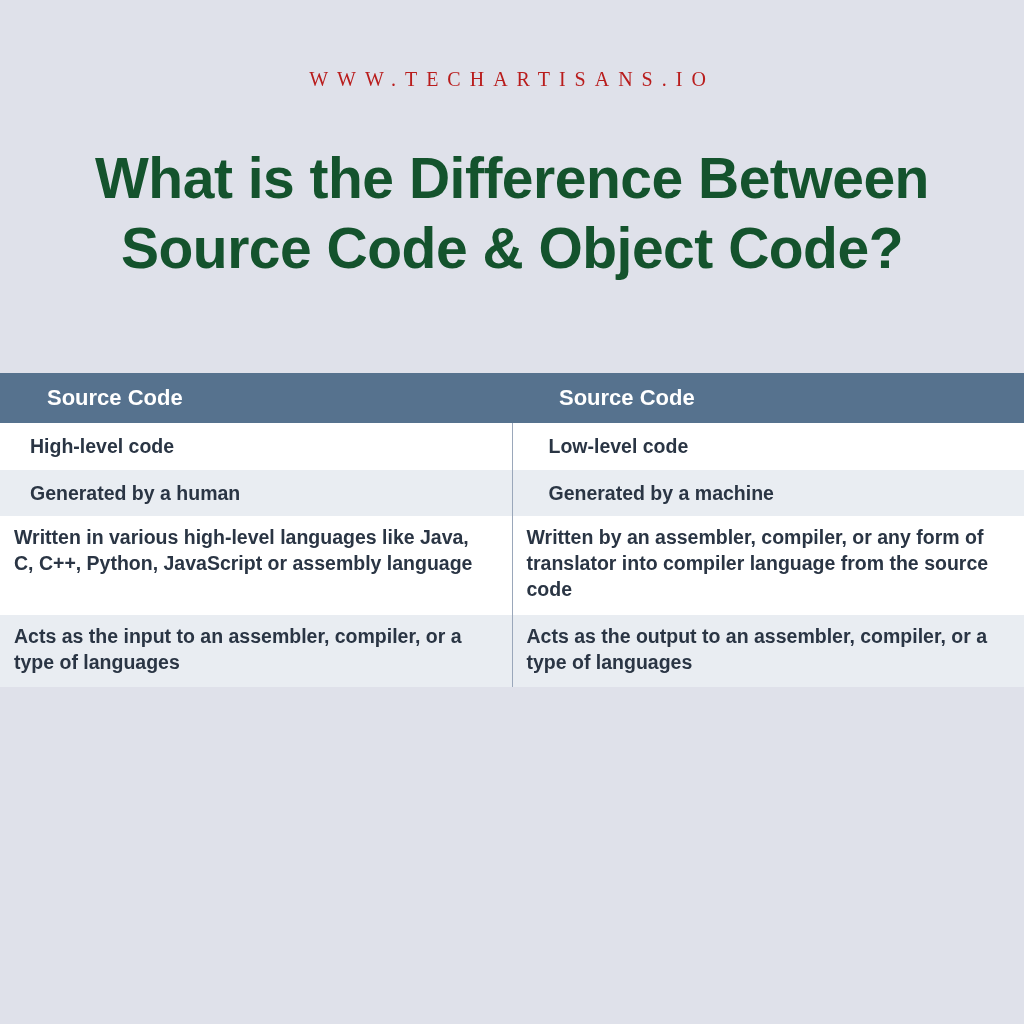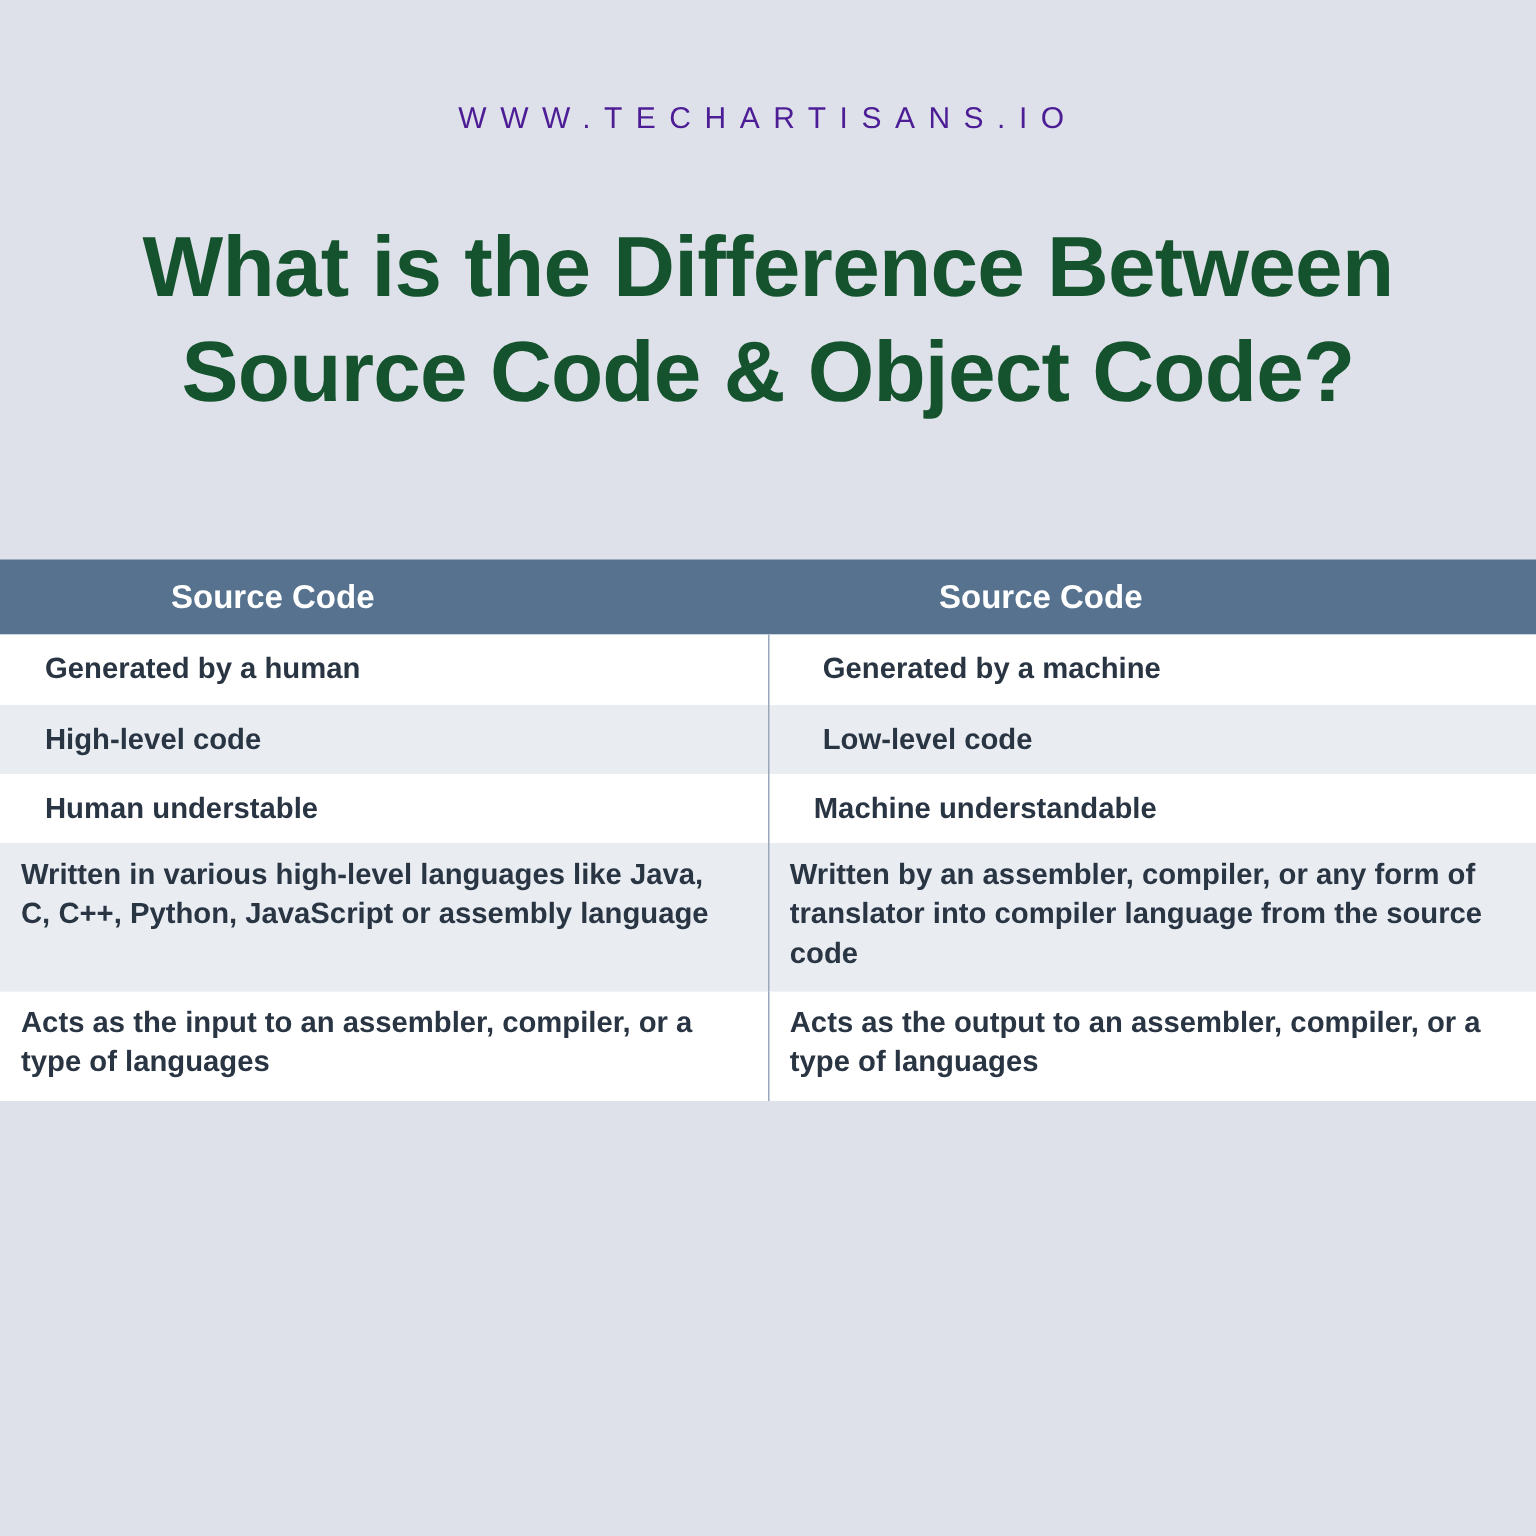--- a/index.html
+++ b/index.html
@@ -8,22 +8,23 @@
     height: 1024px;
     background: #dfe1ea;
     font-family: -apple-system, BlinkMacSystemFont, "Segoe UI", Arial, sans-serif;
     overflow: hidden;
   }
   .header-url {
     text-align: center;
     padding-top: 68px;
     font-size: 20px;
     letter-spacing: 9px;
-    color: #4c1d95;
+    color: #b91c1c;
     font-weight: 400;
+    font-family: Liberation Serif, serif;
   }
   .title {
     text-align: center;
     font-size: 57px;
     font-weight: 800;
     color: #14532d;
     line-height: 1.23;
     padding: 52px 60px 0 60px;
     letter-spacing: -0.5px;
   }
@@ -37,21 +38,21 @@
     table-layout: fixed;
   }
   thead tr {
     background: #56728e;
   }
   thead th {
     color: #ffffff;
     font-weight: 700;
     font-size: 22px;
     text-align: left;
-    padding: 12px 0 12px 114px;
+    padding: 12px 0 12px 47px;
   }
   tbody td {
     font-size: 19.5px;
     font-weight: 700;
     color: #2a3544;
     padding: 10px 22px 10px 22px;
     vertical-align: top;
     line-height: 1.35;
   }
   tbody tr:nth-child(odd) { background: #ffffff; }
@@ -73,30 +74,26 @@
 <div class="table-wrap">
   <table>
     <thead>
       <tr>
         <th>Source Code</th>
         <th>Source Code</th>
       </tr>
     </thead>
     <tbody>
       <tr>
-        <td class="pad-l">Generated by a human</td>
-        <td class="pad-l2">Generated by a machine</td>
-      </tr>
-      <tr>
         <td class="pad-l">High-level code</td>
         <td class="pad-l2">Low-level code</td>
       </tr>
       <tr>
-        <td class="pad-l">Human understable</td>
-        <td class="pad-l">Machine understandable</td>
+        <td class="pad-l">Generated by a human</td>
+        <td class="pad-l2">Generated by a machine</td>
       </tr>
       <tr class="tall">
         <td>Written in various high-level languages like Java, C, C++, Python, JavaScript or assembly language</td>
         <td class="pad-l">Written by an assembler, compiler, or any form of translator into compiler language from the source code</td>
       </tr>
       <tr class="tall">
         <td>Acts as the input to an assembler, compiler, or a type of languages</td>
         <td class="pad-l">Acts as the output to an assembler, compiler, or a type of languages</td>
       </tr>
     </tbody>

